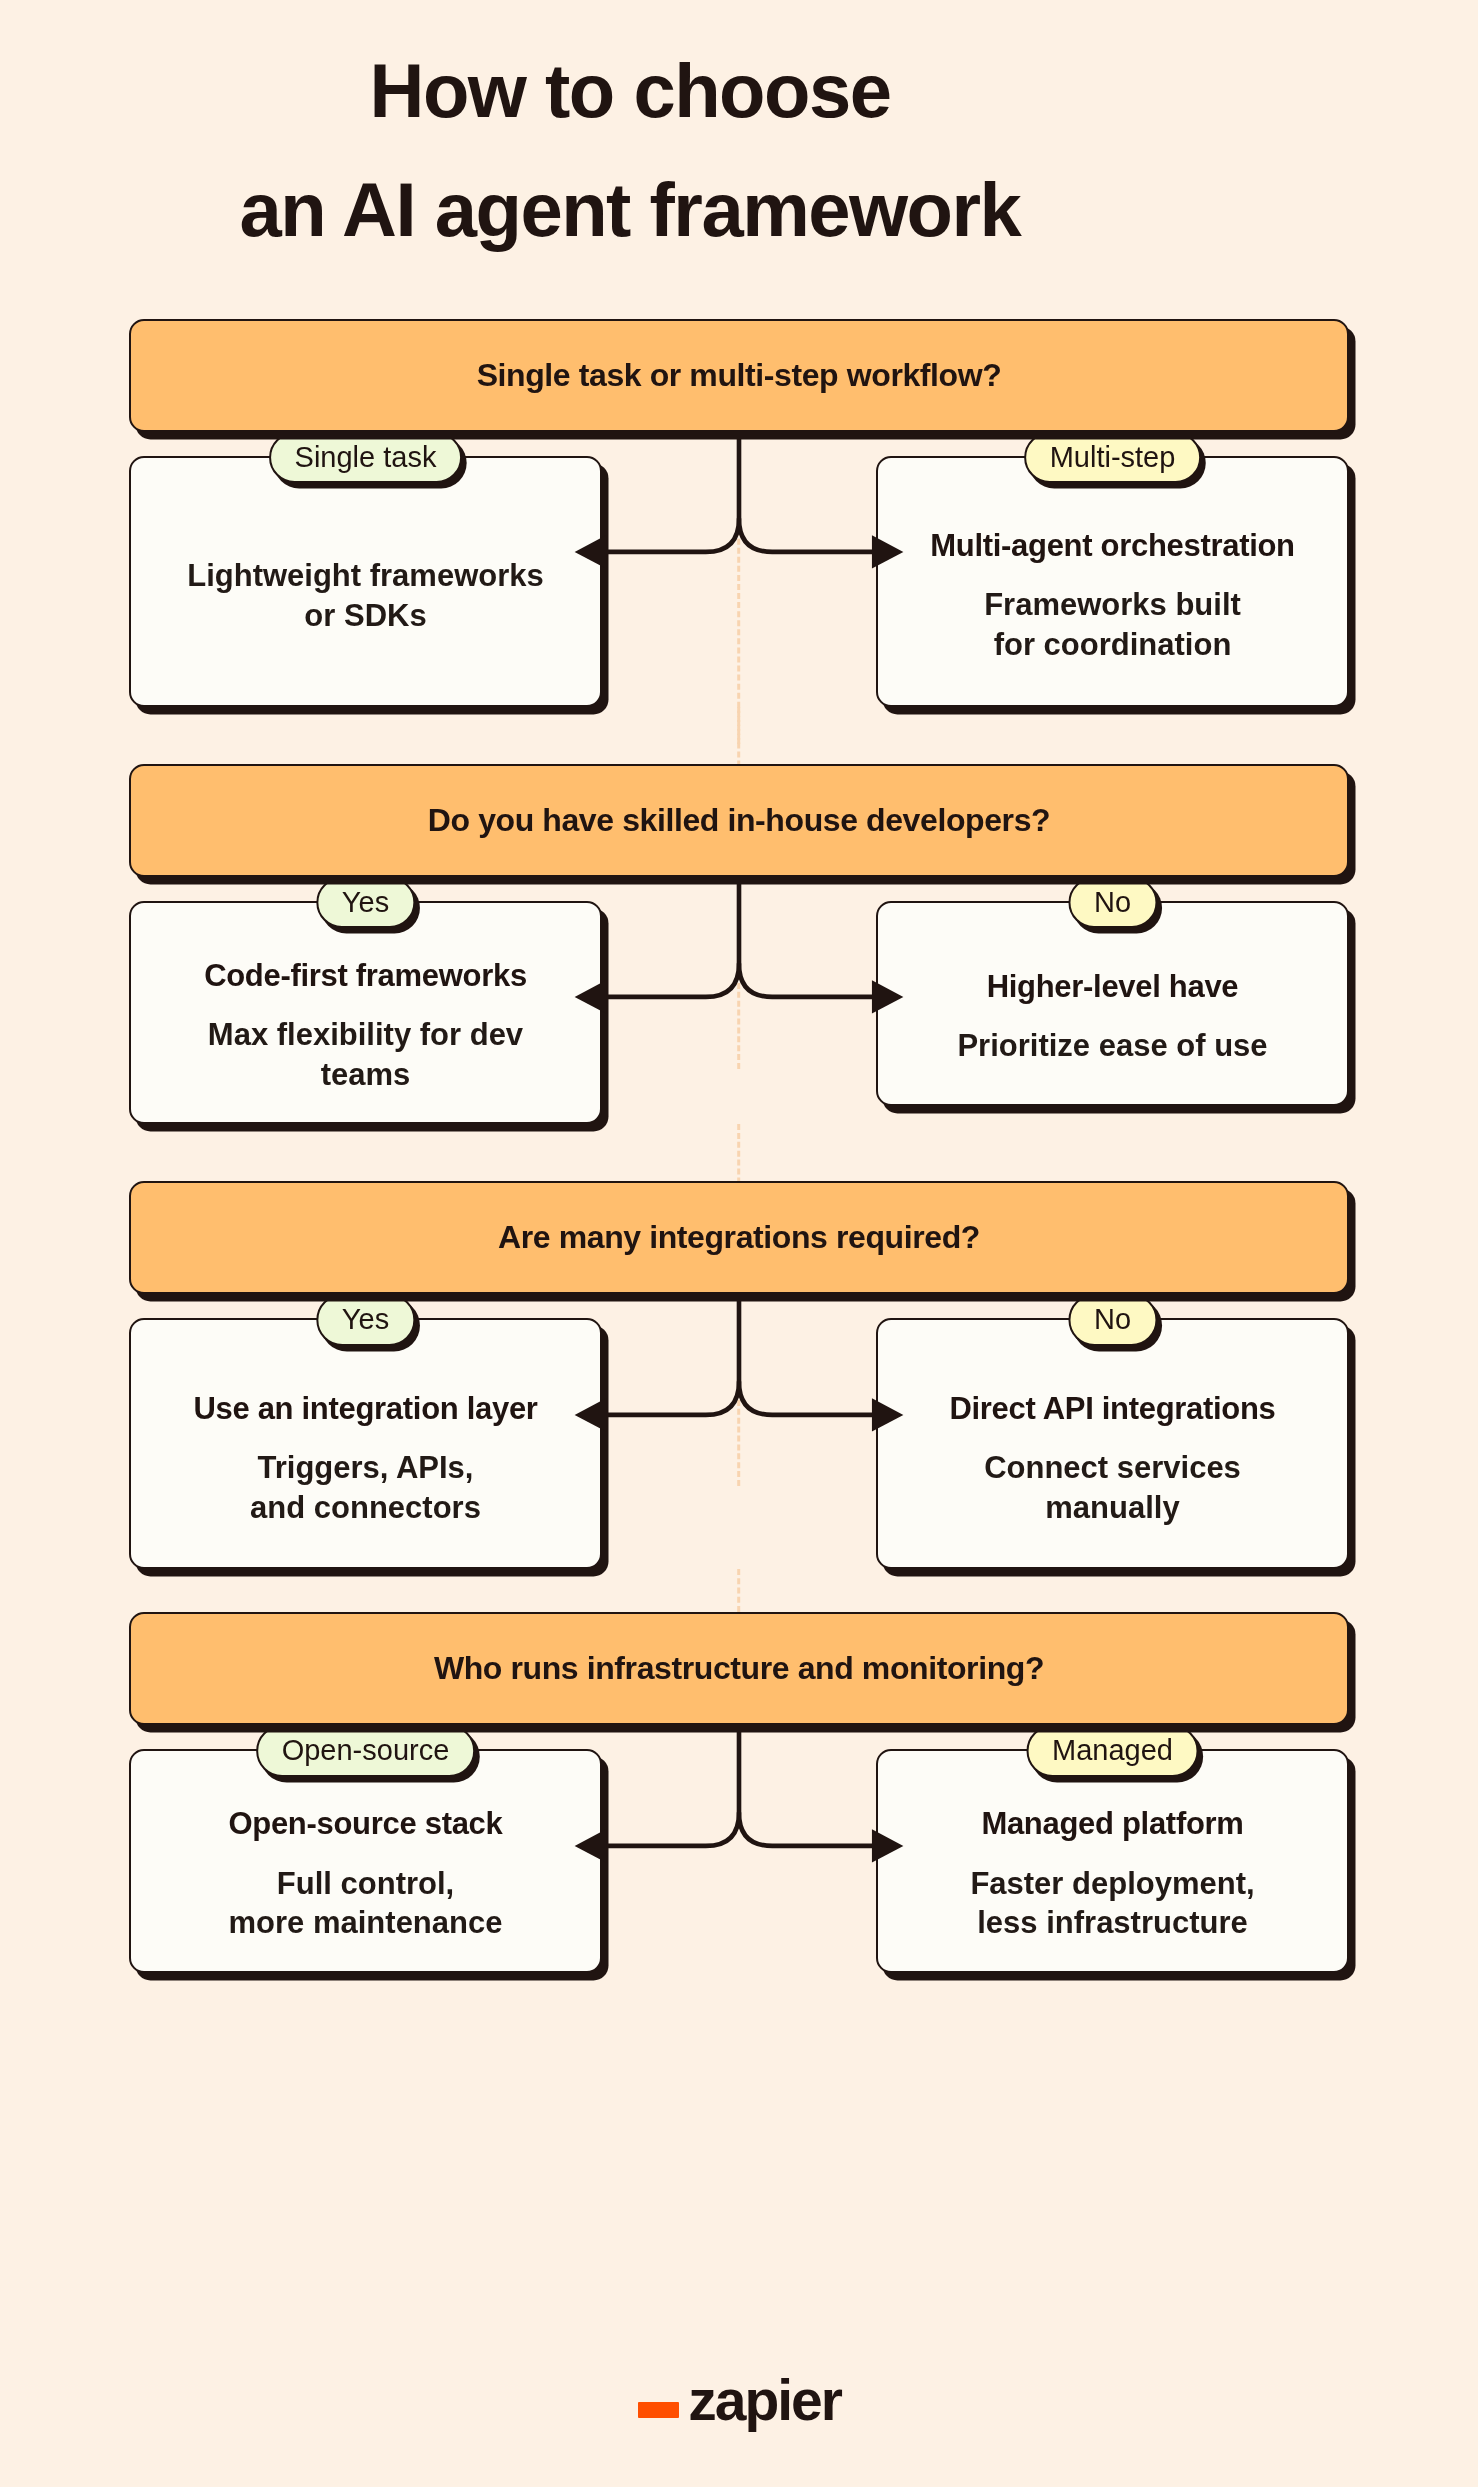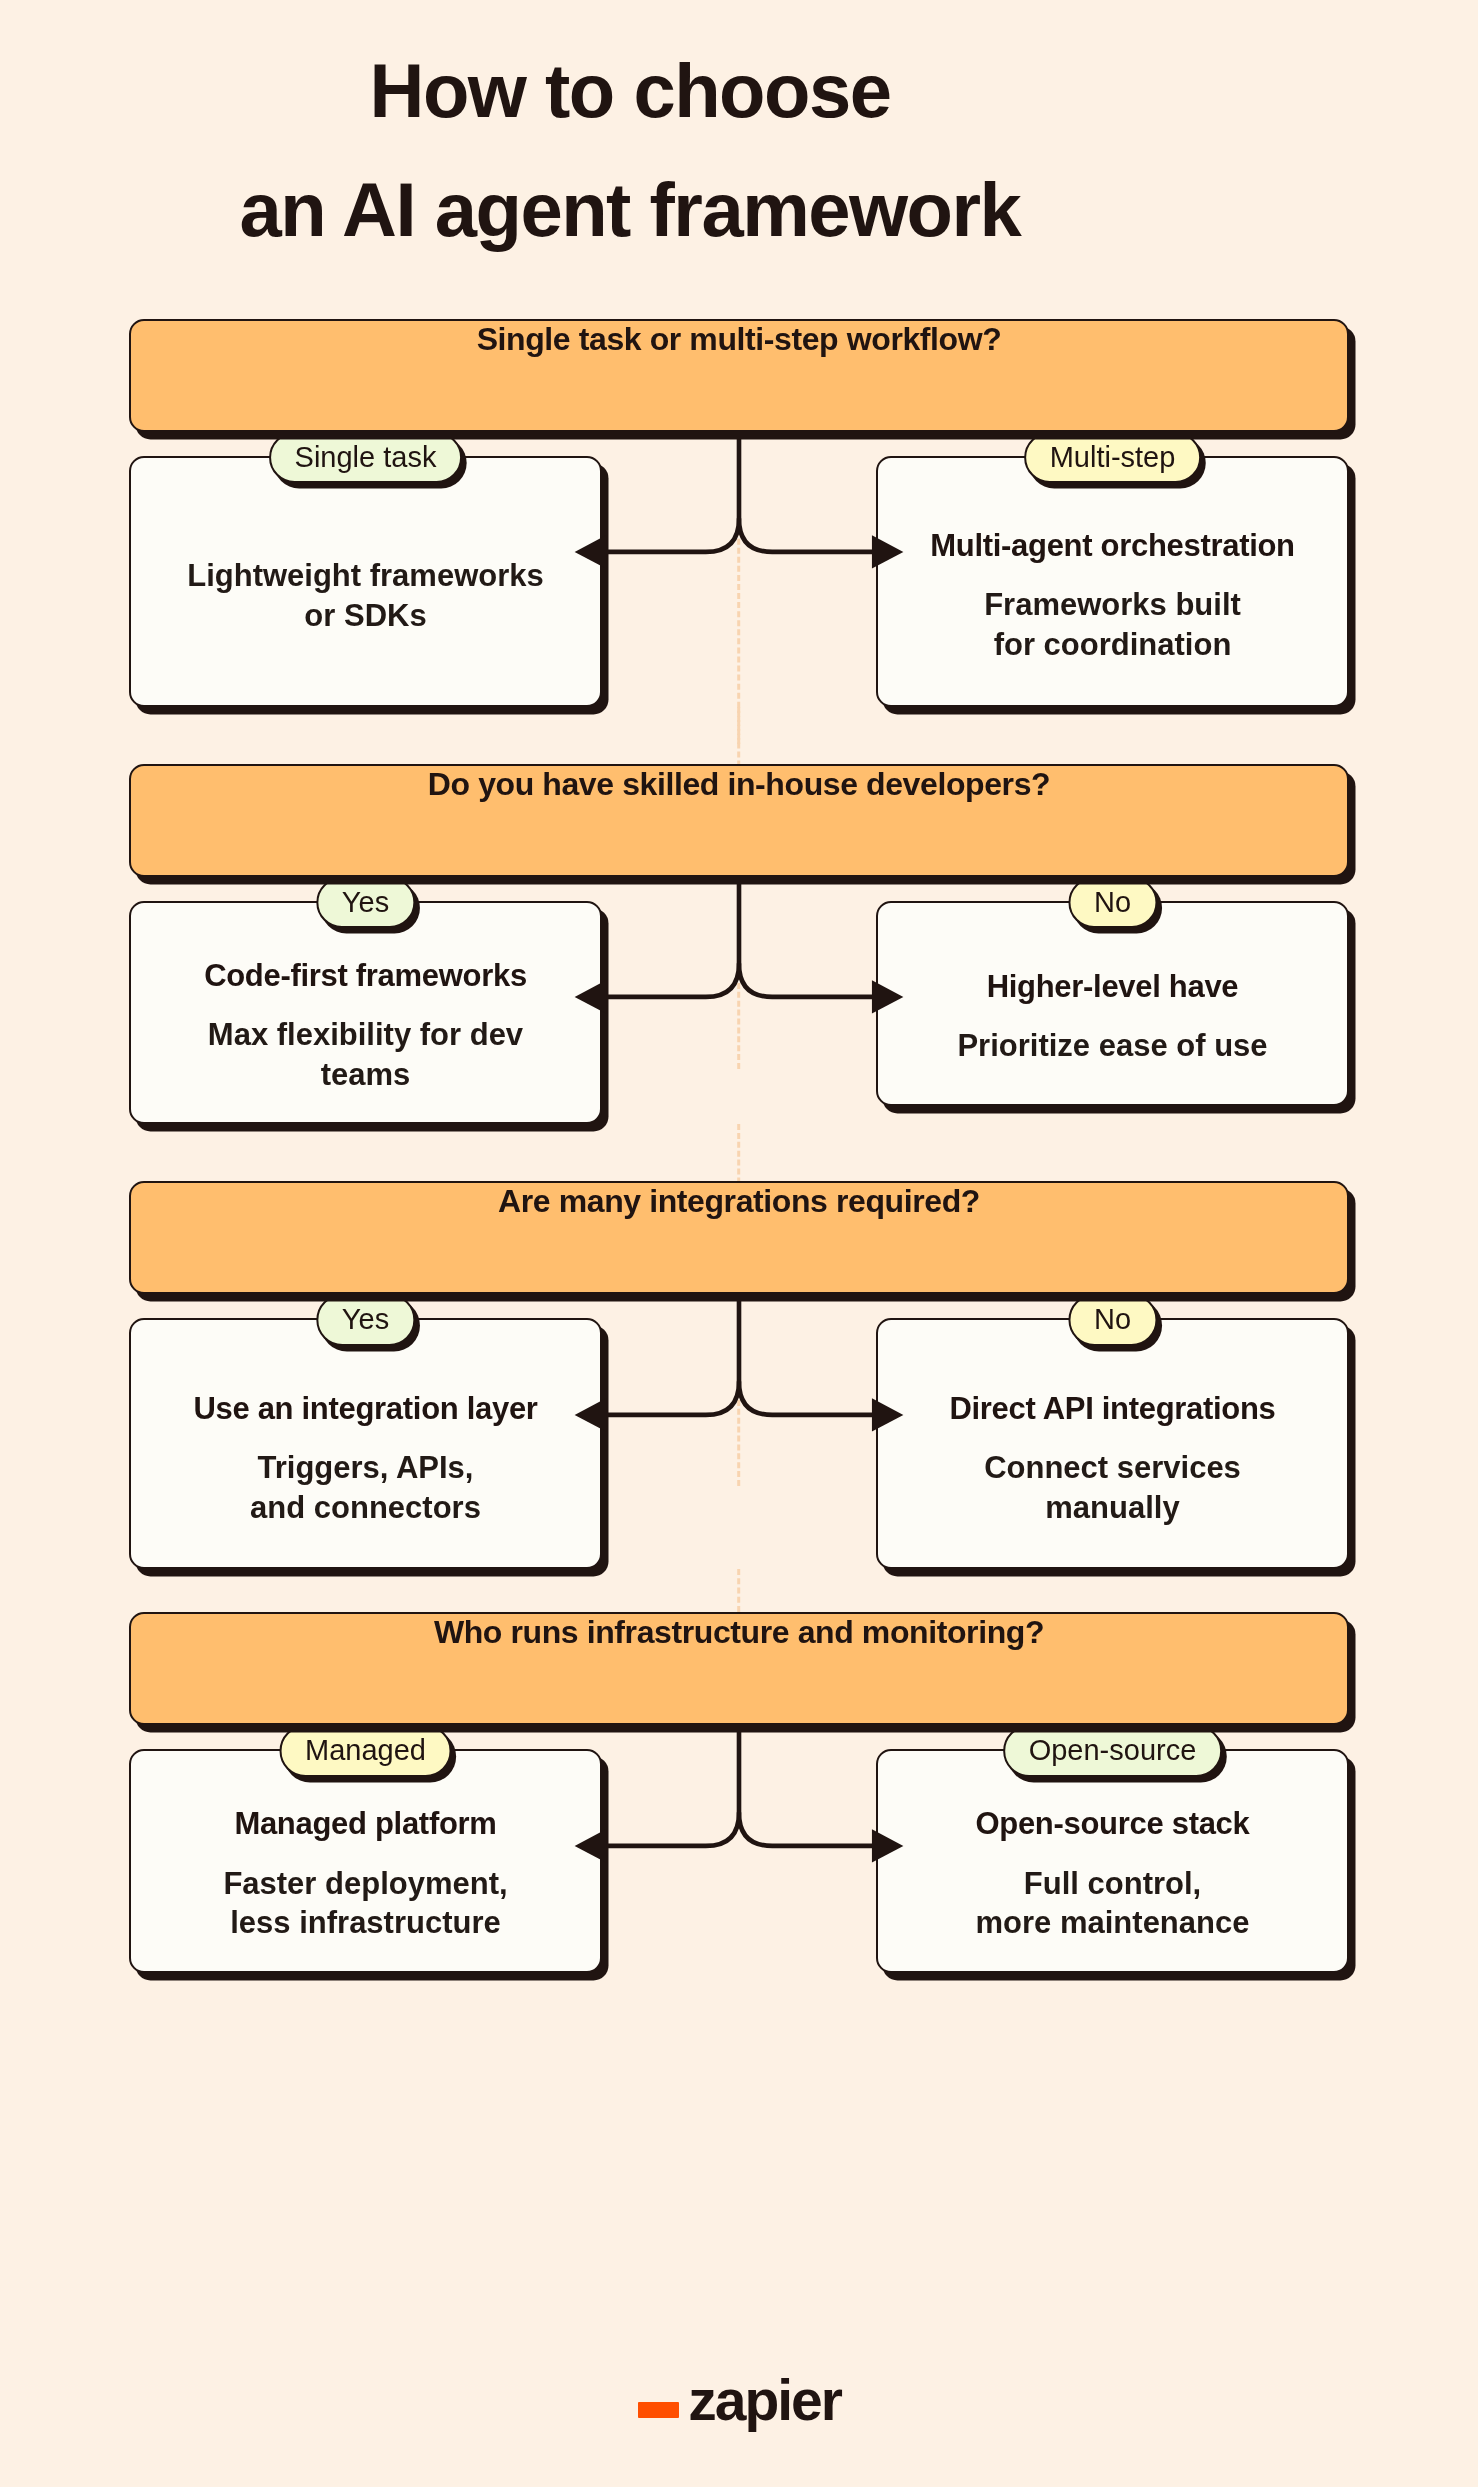--- a/index.html
+++ b/index.html
@@ -37,21 +37,21 @@
 
   
   .qbar-wrap { position:relative; z-index:3; }
   .qbar {
     position:relative;
     background:#FFBE6E;
     border:2.8px solid #201411;
     border-radius:15px;
     box-shadow:6.5px 7.4px 0 0 #201411;
     height:113px;
-    display:flex; justify-content:center;
+    display:flex; align-items:center; justify-content:center;
   }
   .qbar-text {
     font-size:32px; font-weight:bold; letter-spacing:-0.4px; color:#201411;
   }
 
   
   .branch { position:relative; display:flex; justify-content:space-between; z-index:2; }
   .card-col { width:473px; position:relative; padding-top:24px; }
 
   .card {
@@ -259,37 +259,37 @@
 
       <div class="branch">
         <svg class="connector" viewBox="0 0 400 300">
           <path d="M200 4 L200 96 C200 120 188 132 164 132 L52 132" fill="none" stroke="#201411" stroke-width="5" stroke-linecap="round"></path>
           <path d="M200 96 C200 120 212 132 236 132 L348 132" fill="none" stroke="#201411" stroke-width="5" stroke-linecap="round"></path>
           <polygon points="22,132 56,114 56,150" fill="#201411"></polygon>
           <polygon points="378,132 344,114 344,150" fill="#201411"></polygon>
         </svg>
 
         <div class="card-col">
+          <div class="pill green">Open-source</div>
+          <div class="card short">
+            <div class="card-title">Open-source stack</div>
+            <div class="card-desc">
+              <span>Full control,</span><br>
+              <span>more maintenance</span>
+            </div>
+          </div>
+        </div>
+
+        <div class="card-col">
           <div class="pill purple">Managed</div>
           <div class="card short">
             <div class="card-title">Managed platform</div>
             <div class="card-desc">
               <span>Faster deployment,</span><br>
               <span>less infrastructure</span>
-            </div>
-          </div>
-        </div>
-
-        <div class="card-col">
-          <div class="pill green">Open-source</div>
-          <div class="card short">
-            <div class="card-title">Open-source stack</div>
-            <div class="card-desc">
-              <span>Full control,</span><br>
-              <span>more maintenance</span>
             </div>
           </div>
         </div>
       </div>
     </div>
 
   </div>
 
   <div class="logo">
     <span class="logo-dash"></span>

